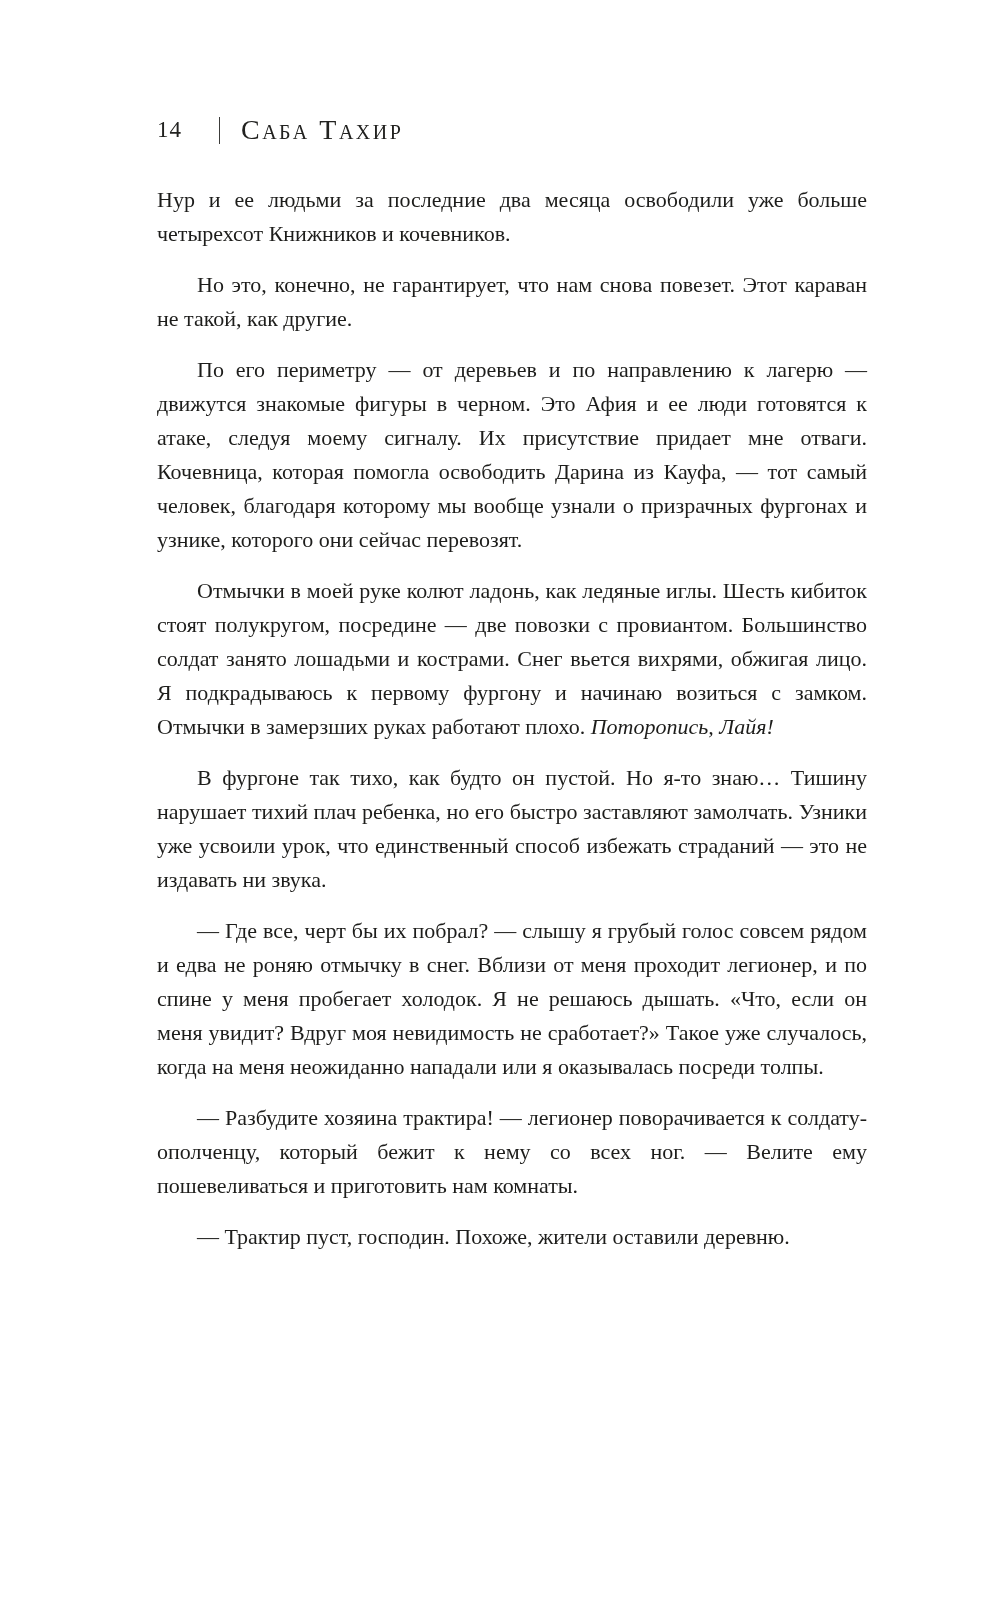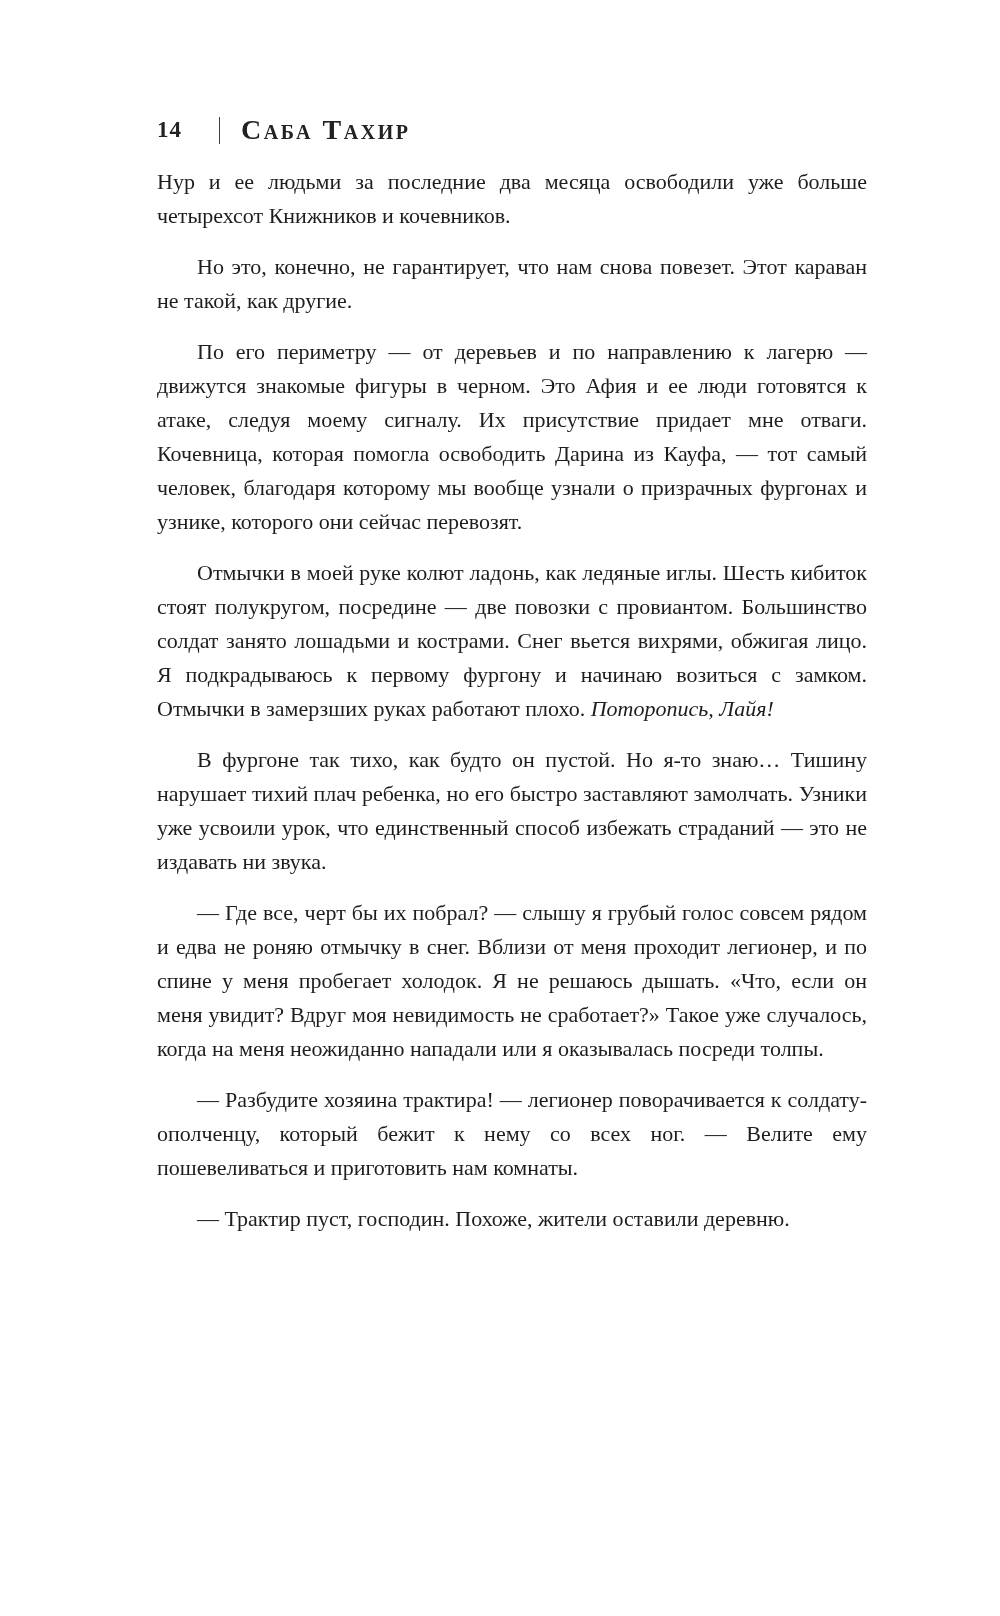--- a/index.html
+++ b/index.html
@@ -16,21 +16,20 @@
     overflow: hidden;
     font-family: "Liberation Serif", "DejaVu Serif", serif;
     color: #1d1d1b;
   }
   .page-header {
     position: absolute;
     top: 114px;
     left: 157px;
     display: flex;
     align-items: center;
-    font-weight: bold;
   }
   .page-number {
     font-size: 23px;
     letter-spacing: 1px;
     color: #222220;
   }
   .header-divider {
     display: inline-block;
     width: 1px;
     height: 27px;
@@ -39,21 +38,21 @@
     margin-right: 21px;
   }
   .author-name {
     font-size: 28px;
     font-variant: small-caps;
     letter-spacing: 2.5px;
     color: #222220;
   }
   .text-block {
     position: absolute;
-    top: 165px;
+    top: 183px;
     left: 157px;
     width: 710px;
     font-size: 22px;
     line-height: 34px;
     text-align: justify;
     color: #1d1d1b;
     hyphens: auto;
     -webkit-hyphens: auto;
   }
   .text-block p {

